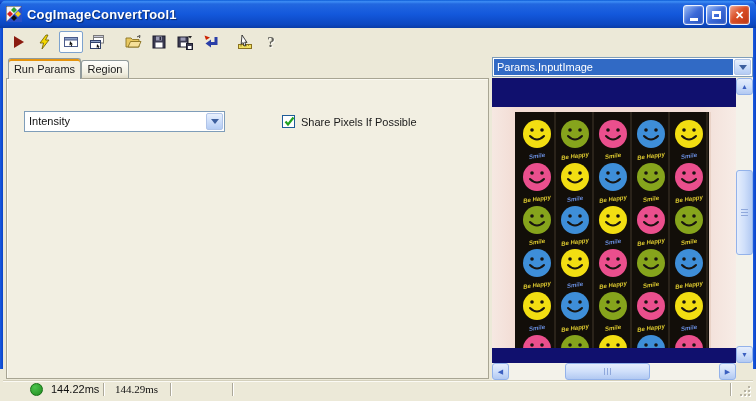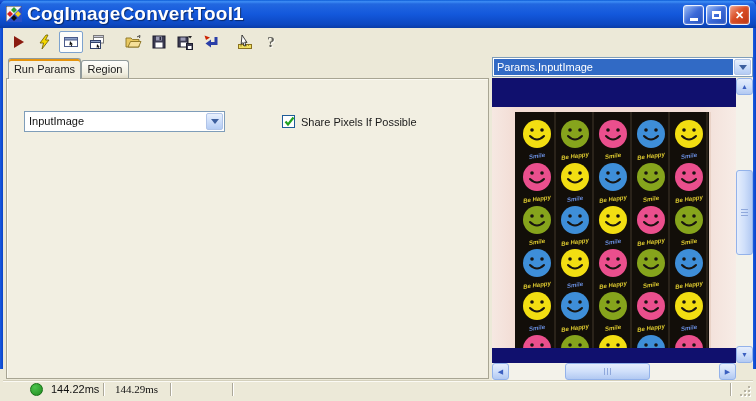--- a/index.html
+++ b/index.html
@@ -12,21 +12,21 @@
   .frame-left, .frame-right, .frame-bottom { position:absolute; background:linear-gradient(90deg,#1a5be0,#0a43c8); z-index:50; }
   .frame-left  { left:0; top:28; width:3px; height:369px; }
   .frame-right { right:0; top:28; width:3px; height:369px; }
   .frame-bottom{ left:0; top:397; width:756px; height:4px; background:linear-gradient(180deg,#1a5be0,#0735b2); }
 
   
   .titlebar { position:absolute; left:0; top:0; width:756px; height:28px;
     background:linear-gradient(180deg,#0b5cd6 0%,#3e8df5 6%,#2268e0 14%,#1358dc 50%,#0c47c0 88%,#0a3ca6 100%);
     border-radius:7px 7px 0 0; display:flex; align-items:center; z-index:60; }
   .app-icon { width:16px; height:16px; margin:0 5px 0 6px; display:inline-block; }
-  .title-text { color:#fff; font-weight:bold; font-size:19px; text-shadow:1px 1px 1px #0a2a6a; letter-spacing:.2px; }
+  .title-text { color:#fff; font-weight:bold; font-size:13px; text-shadow:1px 1px 1px #0a2a6a; letter-spacing:.2px; }
   .win-btns { position:absolute; right:6px; top:5px; display:flex; gap:2px; }
   .win-btn { width:21px; height:20px; border-radius:3px; border:1px solid #eef3ff;
     background:linear-gradient(135deg,#9cbcf5 0%,#3c6ad8 50%,#2450bc 100%);
     color:#fff; display:flex; align-items:center; justify-content:center; font-size:10px;
     box-shadow:inset 0 0 2px rgba(255,255,255,.6); cursor:default; }
   .win-btn.close { background:linear-gradient(135deg,#f0a088 0%,#da4e26 45%,#bc3410 100%); font-size:11px; font-weight:bold; }
   .glyph-min { display:block; width:8px; height:3px; background:#fff; margin-top:9px; }
   .glyph-max { display:block; width:9px; height:8px; border:2px solid #fff; border-top-width:3px; }
 
   
@@ -218,21 +218,21 @@
         <span class="help-q">?</span>
       </div>
     </div>
 
     <div class="tab active">Run Params</div>
     <div class="tab inactive">Region</div>
 
     <div class="tab-page">
       <div class="field-label lbl-runmode">Run Mode:</div>
       <div class="combo combo-runmode">
-        <div class="combo-text">InputImage</div>
+        <div class="combo-text">Intensity</div>
         <div class="combo-arrow"></div>
       </div>
       <div class="checkbox">
         <svg width="13" height="13" viewBox="0 0 13 13">
           <path d="M2.5 6.5 L5 9.5 L10.5 2.5" stroke="#21a121" stroke-width="2.2" fill="none"></path>
         </svg>
       </div>
       <div class="field-label lbl-sharepixels">Share Pixels If Possible</div>
     </div>
 

